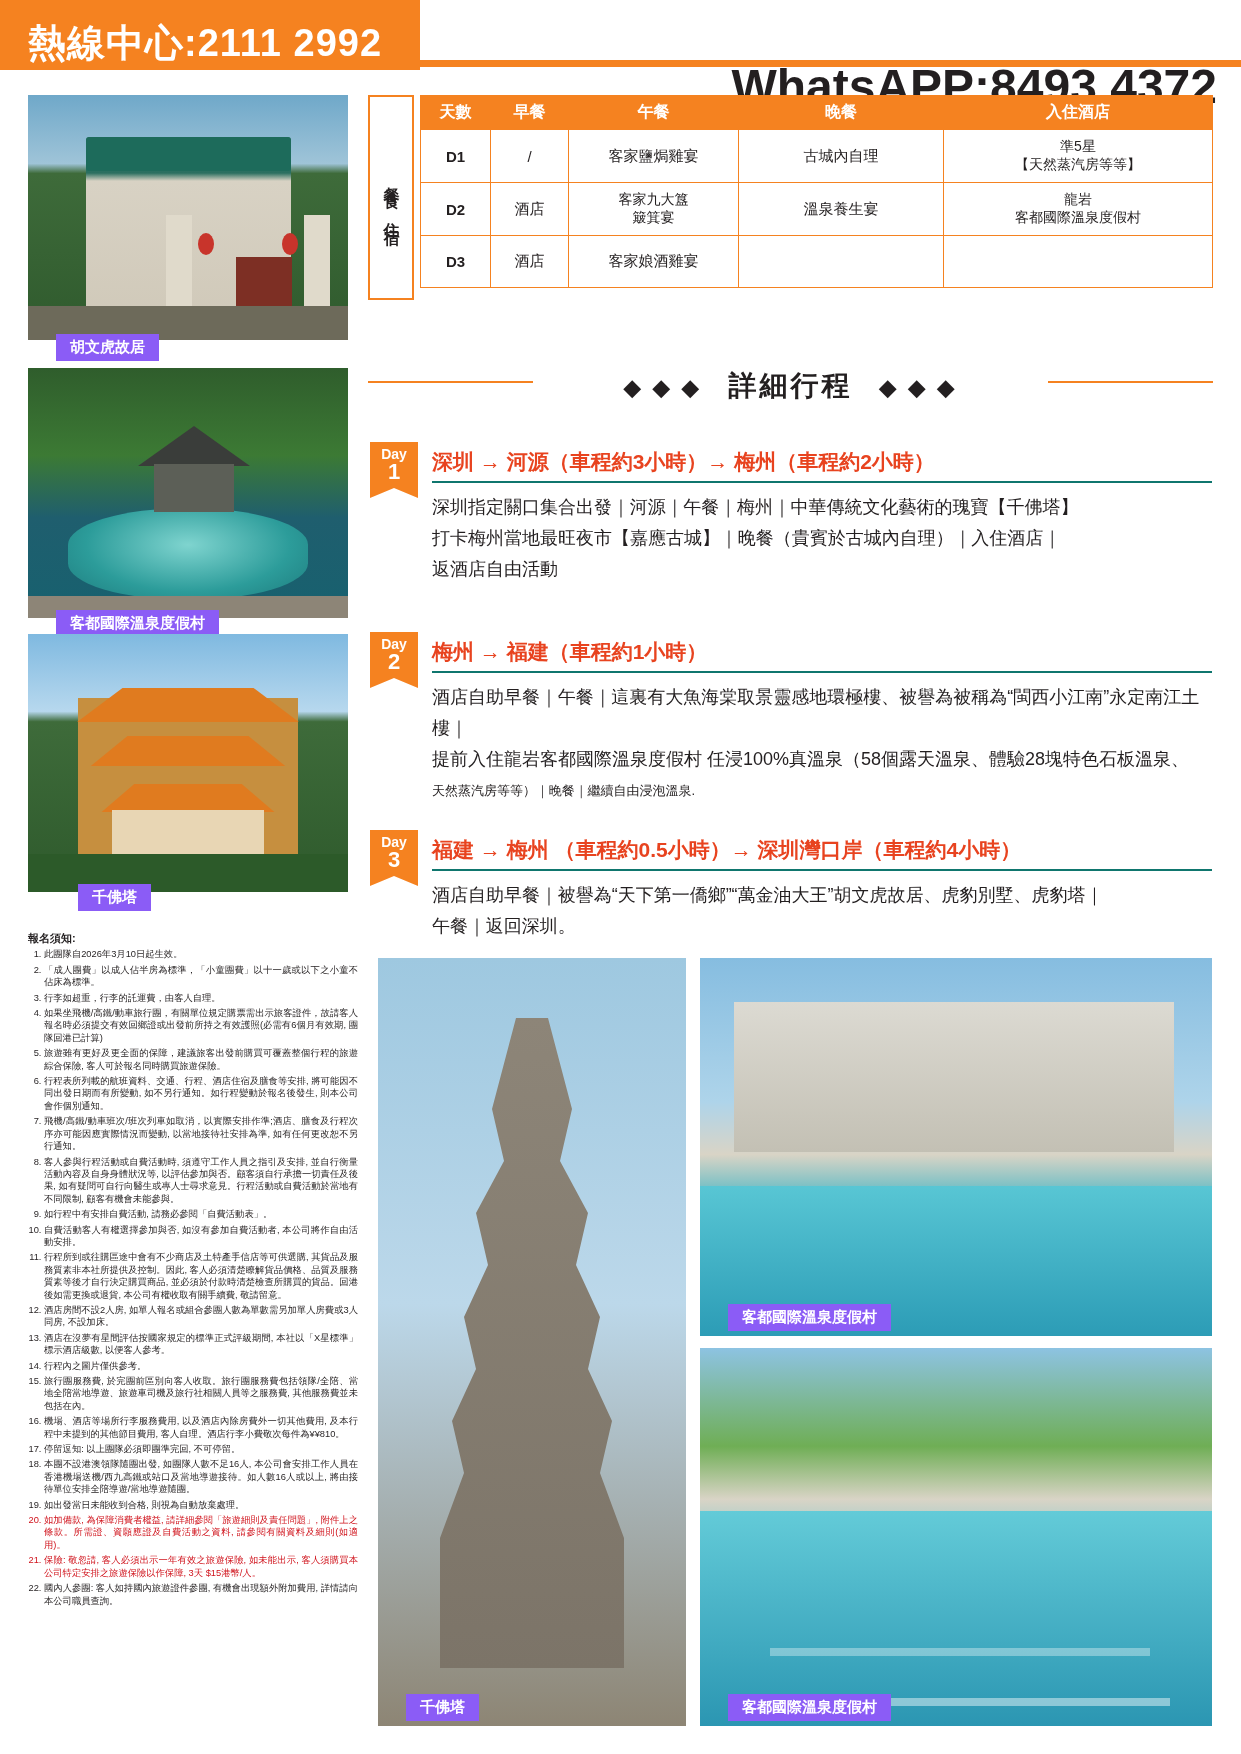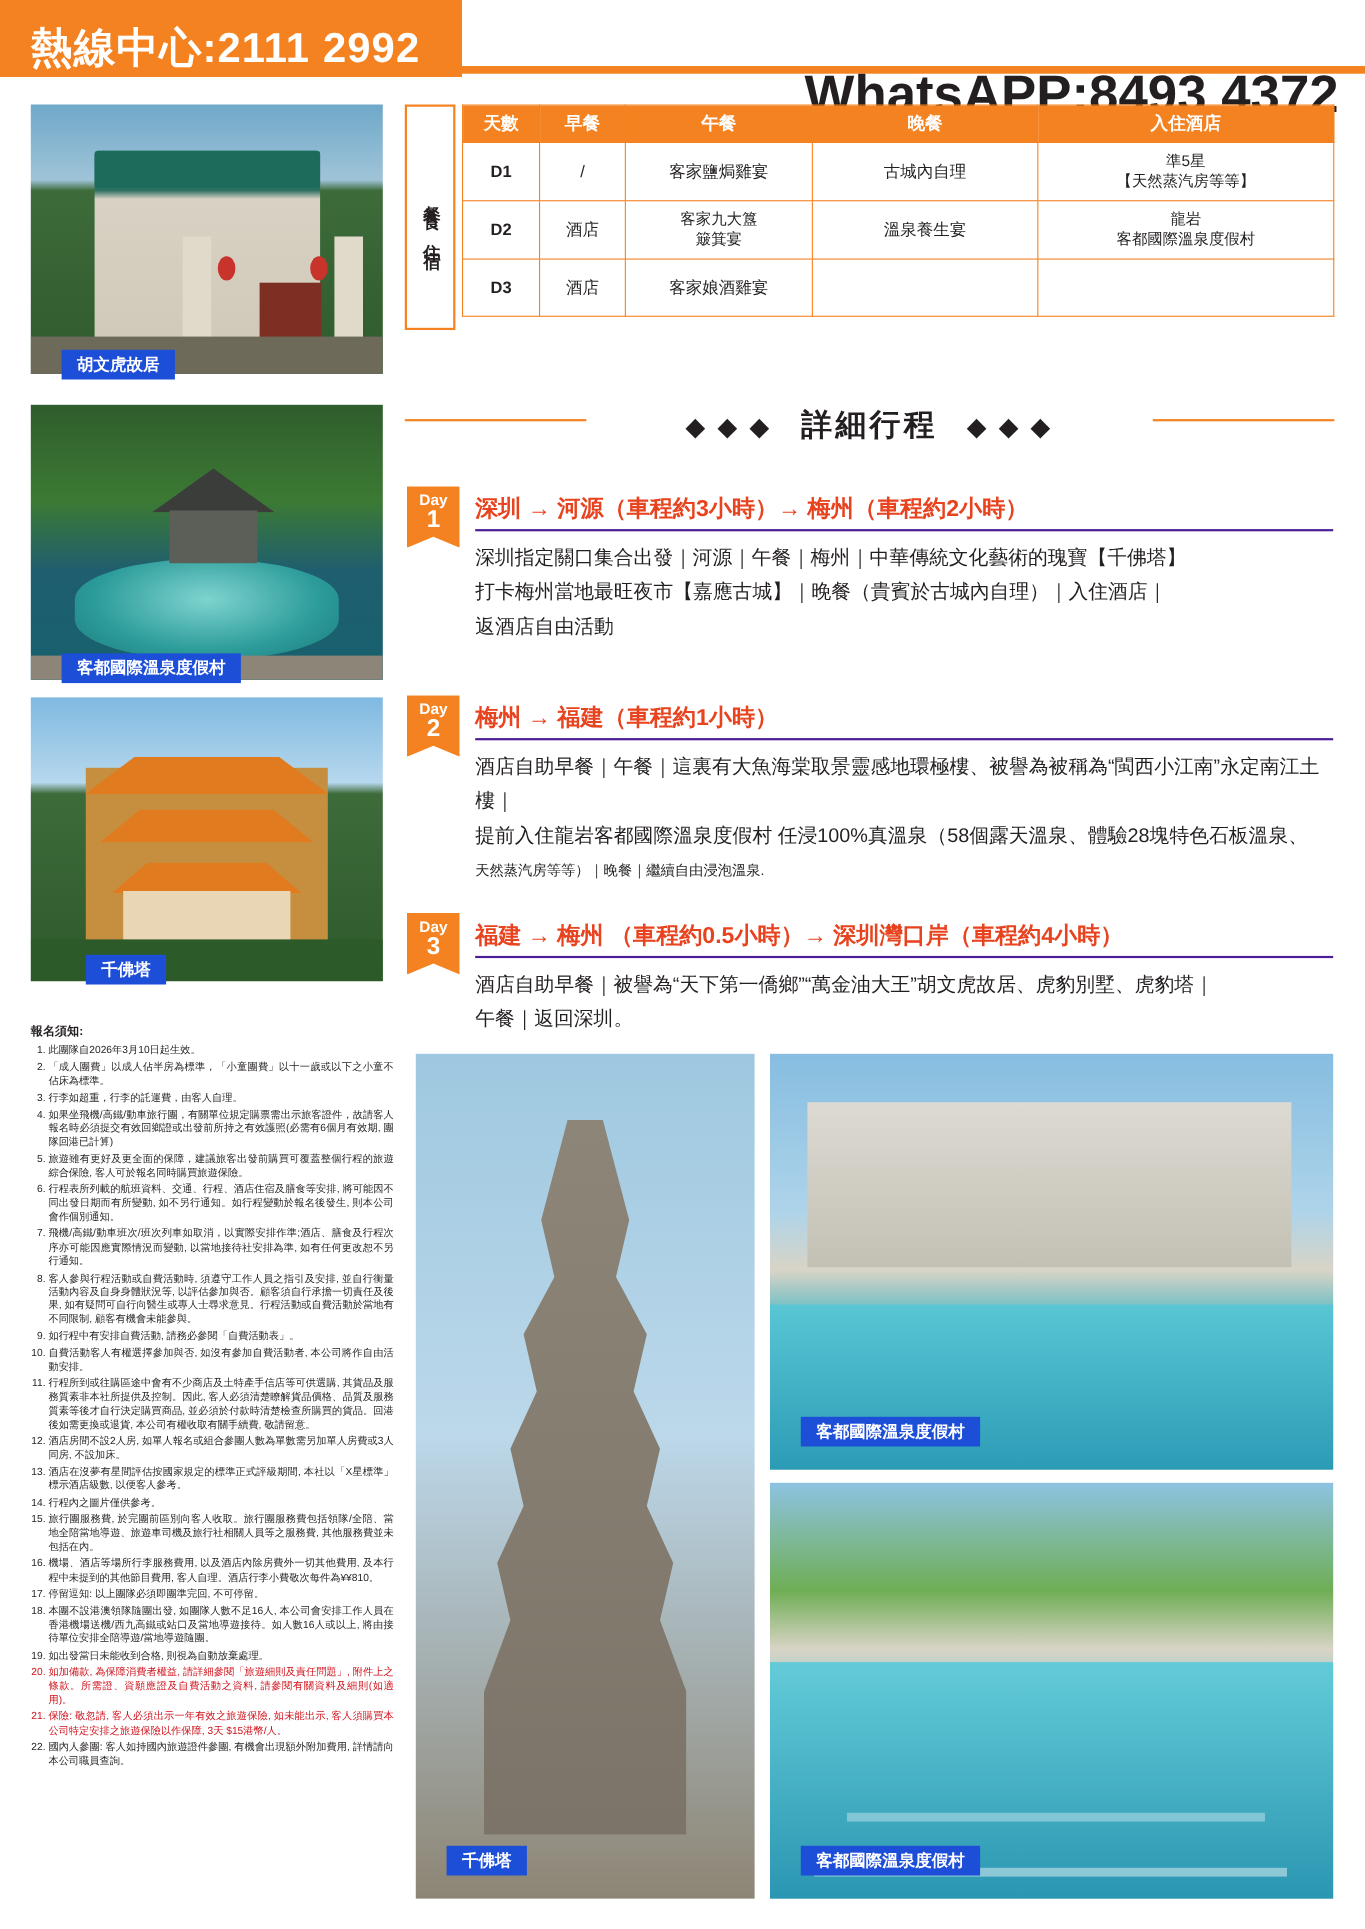--- a/index.html
+++ b/index.html
@@ -43,26 +43,27 @@
     margin-top:43px;
   }
   
   .photo {
     position:absolute;
     border:0;
     overflow:hidden;
   }
   .caption {
     position:absolute;
-    background:#1d4ed8;
+    background:#8b5cf6;
     color:#ffffff;
     font-size:15px;
     padding:4px 14px;
     white-space:nowrap;
     font-weight:bold;
+    margin-top:16px;
   }
   
   .ph1 { left:28px; top:95px; width:320px; height:245px;
     background:
       linear-gradient(180deg,#6fa8c9 0%, #9fc4d8 28%, #3e6b3a 32%, #2f5a2d 100%);
   }
   .ph1 .arch {
     position:absolute; left:58px; top:42px; width:205px; height:200px;
     background:linear-gradient(180deg,#2e7d6b 0%, #2a6f60 18%, #d8d2c4 22%, #cfc8b8 100%);
     border-radius:4px 4px 0 0;
@@ -155,21 +156,21 @@
     position:absolute; width:48px; height:56px; background:#f58220; color:#fff;
     text-align:center; font-weight:bold;
     clip-path:polygon(0 0, 100% 0, 100% 100%, 50% 82%, 0 100%);
   }
   .daytag .d { display:block; font-size:14px; margin-top:4px; }
   .daytag .n { display:block; font-size:22px; line-height:20px; }
 
   .day-block { position:absolute; left:432px; width:780px; }
   .day-route {
     font-size:21px; font-weight:bold; color:#e8431f;
-    border-bottom:2px solid #4c1d95; padding-bottom:5px;
+    border-bottom:2px solid #0f766e; padding-bottom:5px;
     white-space:nowrap;
   }
   .day-body {
     margin-top:9px; font-size:18px; line-height:31px; color:#231f20;
   }
   .day-body .tiny { font-size:13px; }
 
   
   .notes {
     position:absolute; left:28px; top:932px; width:330px;

